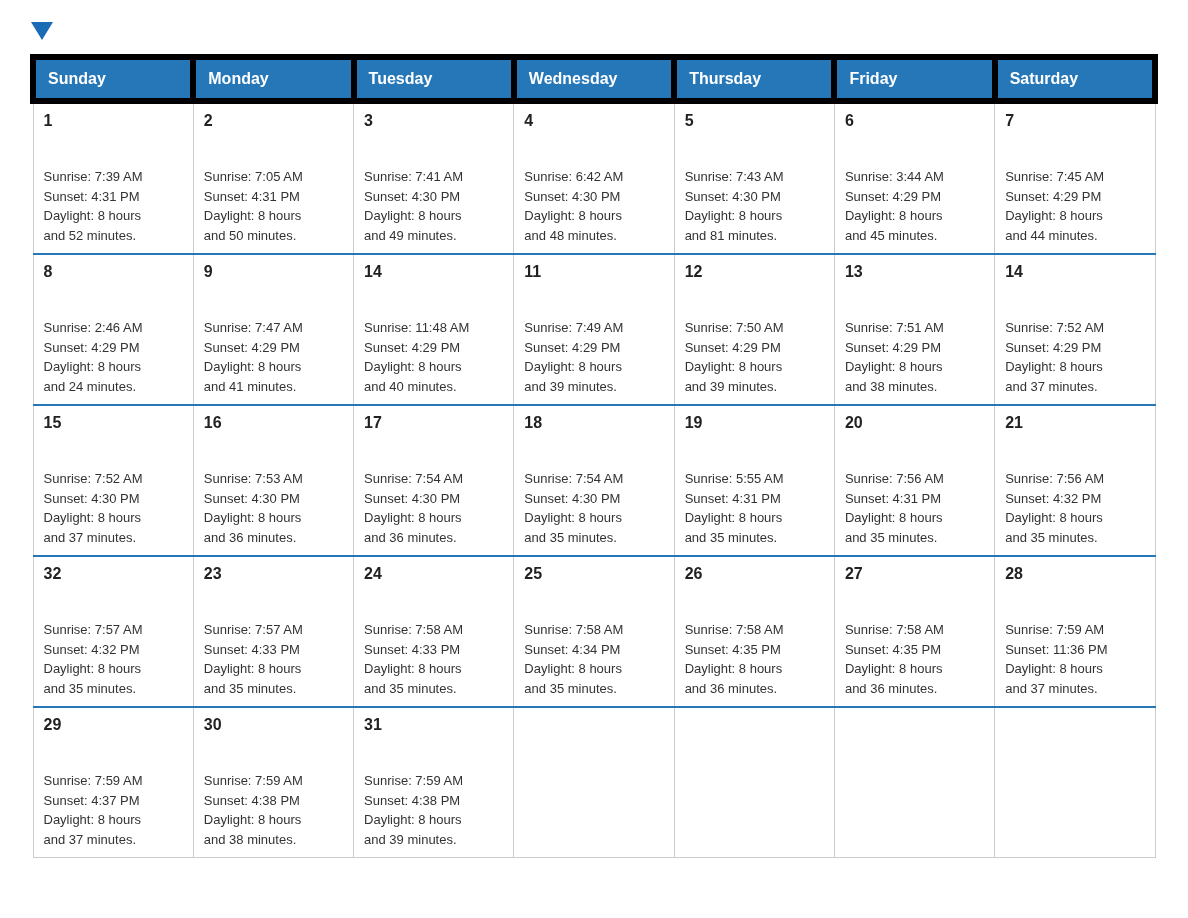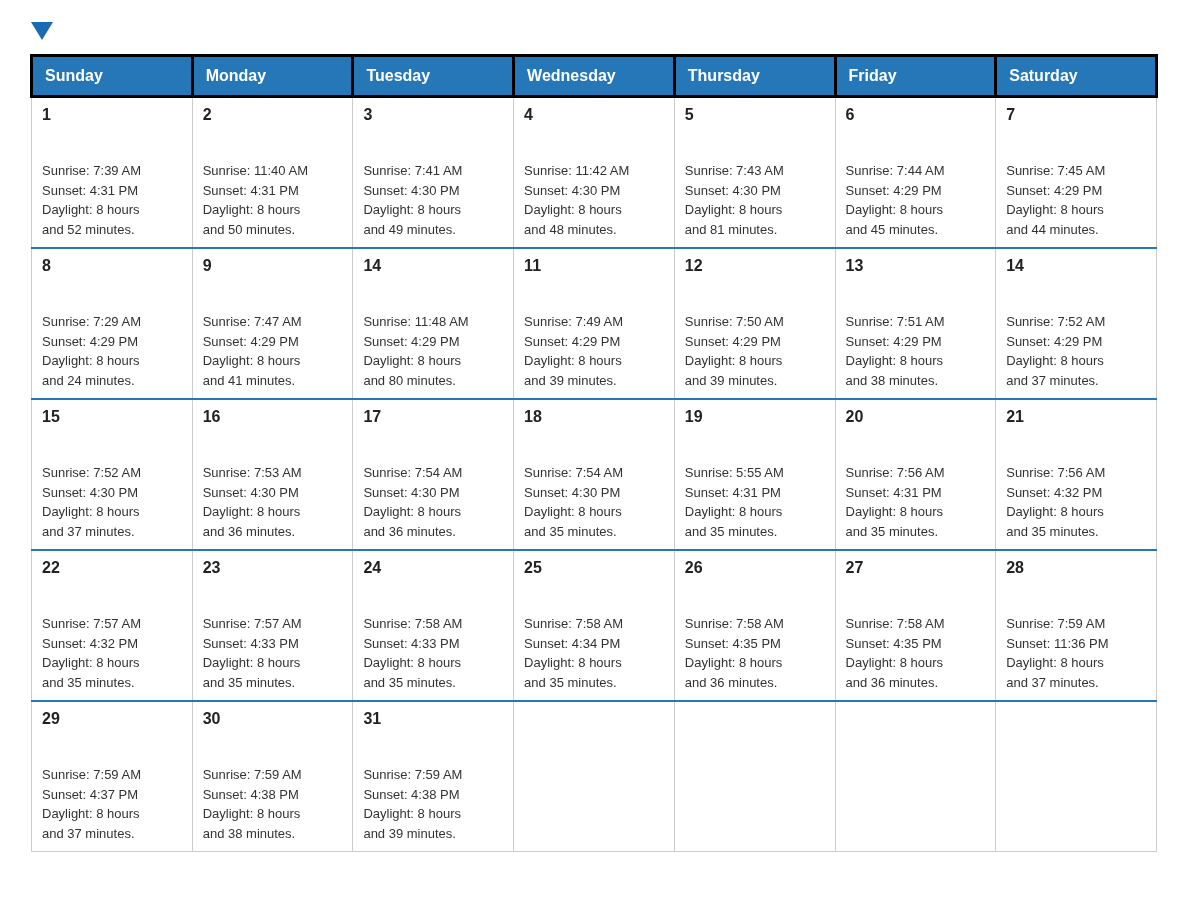--- a/index.html
+++ b/index.html
@@ -40,21 +40,21 @@
       border-collapse: collapse;
       margin-top: 10px;
     }
     th {
       background-color: #2577b8;
       color: #fff;
       font-size: 16px;
       font-weight: bold;
       padding: 10px 12px;
       text-align: left;
-      border: 3px solid #000000;
+      border: 6px solid #000000;
     }
     td {
       border: 1px solid #ccc;
       vertical-align: top;
       padding: 8px 10px;
       font-size: 13.5px;
       color: #222;
       width: calc(100% / 7);
       min-height: 110px;
     }
@@ -131,98 +131,98 @@
           <div class="day-info">
             <div>Sunrise: 7:39 AM</div>
             <div>Sunset: 4:31 PM</div>
             <div>Daylight: 8 hours</div>
             <div>and 52 minutes.</div>
           </div>
         </td>
         <td>
           <span class="day-number">2</span>
           <div class="day-info">
-            <div>Sunrise: 11:40 AM</div>
+            <div>Sunrise: 7:05 AM</div>
             <div>Sunset: 4:31 PM</div>
             <div>Daylight: 8 hours</div>
             <div>and 50 minutes.</div>
           </div>
         </td>
         <td>
           <span class="day-number">3</span>
           <div class="day-info">
             <div>Sunrise: 7:41 AM</div>
             <div>Sunset: 4:30 PM</div>
             <div>Daylight: 8 hours</div>
             <div>and 49 minutes.</div>
           </div>
         </td>
         <td>
           <span class="day-number">4</span>
           <div class="day-info">
-            <div>Sunrise: 11:42 AM</div>
+            <div>Sunrise: 6:42 AM</div>
             <div>Sunset: 4:30 PM</div>
             <div>Daylight: 8 hours</div>
             <div>and 48 minutes.</div>
           </div>
         </td>
         <td>
           <span class="day-number">5</span>
           <div class="day-info">
             <div>Sunrise: 7:43 AM</div>
             <div>Sunset: 4:30 PM</div>
             <div>Daylight: 8 hours</div>
             <div>and 81 minutes.</div>
           </div>
         </td>
         <td>
           <span class="day-number">6</span>
           <div class="day-info">
-            <div>Sunrise: 7:44 AM</div>
+            <div>Sunrise: 3:44 AM</div>
             <div>Sunset: 4:29 PM</div>
             <div>Daylight: 8 hours</div>
             <div>and 45 minutes.</div>
           </div>
         </td>
         <td>
           <span class="day-number">7</span>
           <div class="day-info">
             <div>Sunrise: 7:45 AM</div>
             <div>Sunset: 4:29 PM</div>
             <div>Daylight: 8 hours</div>
             <div>and 44 minutes.</div>
           </div>
         </td>
       </tr>
       <tr>
         <td>
           <span class="day-number">8</span>
           <div class="day-info">
-            <div>Sunrise: 7:29 AM</div>
+            <div>Sunrise: 2:46 AM</div>
             <div>Sunset: 4:29 PM</div>
             <div>Daylight: 8 hours</div>
             <div>and 24 minutes.</div>
           </div>
         </td>
         <td>
           <span class="day-number">9</span>
           <div class="day-info">
             <div>Sunrise: 7:47 AM</div>
             <div>Sunset: 4:29 PM</div>
             <div>Daylight: 8 hours</div>
             <div>and 41 minutes.</div>
           </div>
         </td>
         <td>
           <span class="day-number">14</span>
           <div class="day-info">
             <div>Sunrise: 11:48 AM</div>
             <div>Sunset: 4:29 PM</div>
             <div>Daylight: 8 hours</div>
-            <div>and 80 minutes.</div>
+            <div>and 40 minutes.</div>
           </div>
         </td>
         <td>
           <span class="day-number">11</span>
           <div class="day-info">
             <div>Sunrise: 7:49 AM</div>
             <div>Sunset: 4:29 PM</div>
             <div>Daylight: 8 hours</div>
             <div>and 39 minutes.</div>
           </div>
@@ -315,21 +315,21 @@
           <div class="day-info">
             <div>Sunrise: 7:56 AM</div>
             <div>Sunset: 4:32 PM</div>
             <div>Daylight: 8 hours</div>
             <div>and 35 minutes.</div>
           </div>
         </td>
       </tr>
       <tr>
         <td>
-          <span class="day-number">22</span>
+          <span class="day-number">32</span>
           <div class="day-info">
             <div>Sunrise: 7:57 AM</div>
             <div>Sunset: 4:32 PM</div>
             <div>Daylight: 8 hours</div>
             <div>and 35 minutes.</div>
           </div>
         </td>
         <td>
           <span class="day-number">23</span>
           <div class="day-info">

